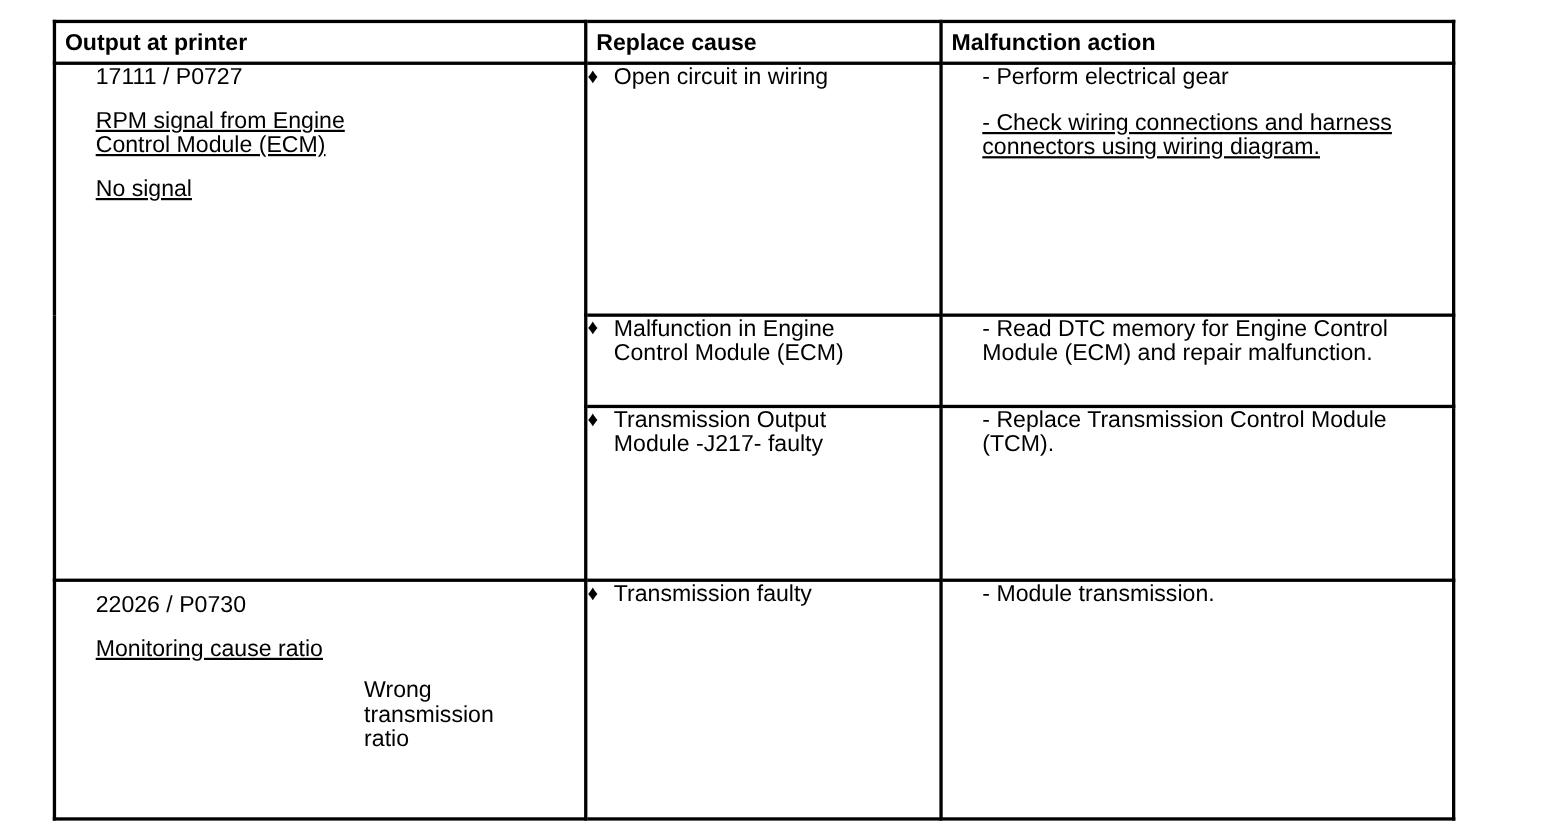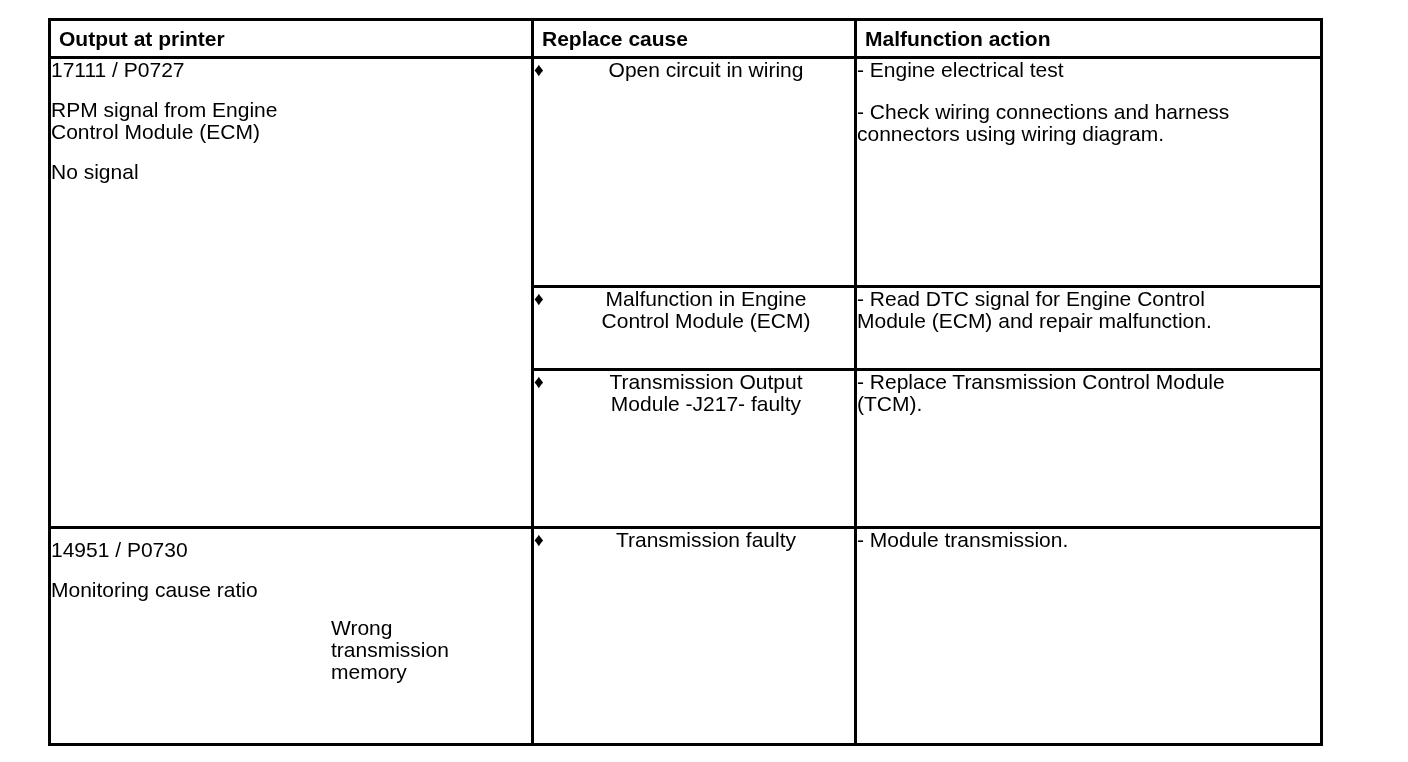--- a/index.html
+++ b/index.html
@@ -47,27 +47,27 @@
 
   td.c1 { padding: 6px 8px 0 8px; }
   td.c2 { padding-left: 12px; padding-right: 6px; }
   td.c3 { padding-left: 10px; padding-right: 8px; }
 
   td.pt-tall { padding-top: 120px; }
   td.pt-sm   { padding-top: 12px; }
   td.pt-mid  { padding-top: 96px; }
 
   .pre { white-space: pre-line; }
-  p.t { margin: 0; }
-  p.t + p.t { margin-top: 18px; }
+  p.t { margin: 0; padding-left: 36px; }
+  p.t + p.t { margin-top: 18px; text-decoration: underline; }
   td.c3 p.t + p.t { margin-top: 20px; }
 
   .bullet-line { display: flex; align-items: flex-start; }
   .bullet { width: 24px; flex: 0 0 24px; font-size: 19px; line-height: 22px; }
-  .btext { flex: 1; text-align: center; }
+  .btext { flex: 1; }
 
   .indent-note { margin-left: 280px; margin-top: 16px; }
 </style>
 </head>
 <body>
 
 <div class="canvas">
   <table class="dtc">
     <colgroup>
       <col class="col1">
@@ -89,61 +89,61 @@
 Control Module (ECM)</p>
         <p class="t">No signal</p>
       </td>
       <td class="c2 pt-tall">
         <div class="bullet-line">
           <span class="bullet">♦</span>
           <span class="btext pre">Open circuit in wiring</span>
         </div>
       </td>
       <td class="c3 pt-tall">
-        <p class="t pre">- Engine electrical test</p>
+        <p class="t pre">- Perform electrical gear</p>
         <p class="t pre">- Check wiring connections and harness
 connectors using wiring diagram.</p>
       </td>
     </tr>
 
     <tr class="sub2">
       <td class="c2 pt-sm">
         <div class="bullet-line">
           <span class="bullet">♦</span>
           <span class="btext pre">Malfunction in Engine
 Control Module (ECM)</span>
         </div>
       </td>
       <td class="c3 pt-sm">
-        <p class="t pre">- Read DTC signal for Engine Control
+        <p class="t pre">- Read DTC memory for Engine Control
 Module (ECM) and repair malfunction.</p>
       </td>
     </tr>
 
     <tr class="sub3">
       <td class="c2 pt-sm">
         <div class="bullet-line">
           <span class="bullet">♦</span>
           <span class="btext pre">Transmission Output
 Module -J217- faulty</span>
         </div>
       </td>
       <td class="c3 pt-sm">
         <p class="t pre">- Replace Transmission Control Module
 (TCM).</p>
       </td>
     </tr>
 
     <tr class="row2">
       <td class="c1" style="padding-top:10px;">
-        <p class="t">14951 / P0730</p>
+        <p class="t">22026 / P0730</p>
         <p class="t">Monitoring cause ratio</p>
         <div class="indent-note pre">Wrong
 transmission
-memory</div>
+ratio</div>
       </td>
       <td class="c2 pt-mid">
         <div class="bullet-line">
           <span class="bullet">♦</span>
           <span class="btext pre">Transmission faulty</span>
         </div>
       </td>
       <td class="c3 pt-mid">
         <p class="t pre">- Module transmission.</p>
       </td>

